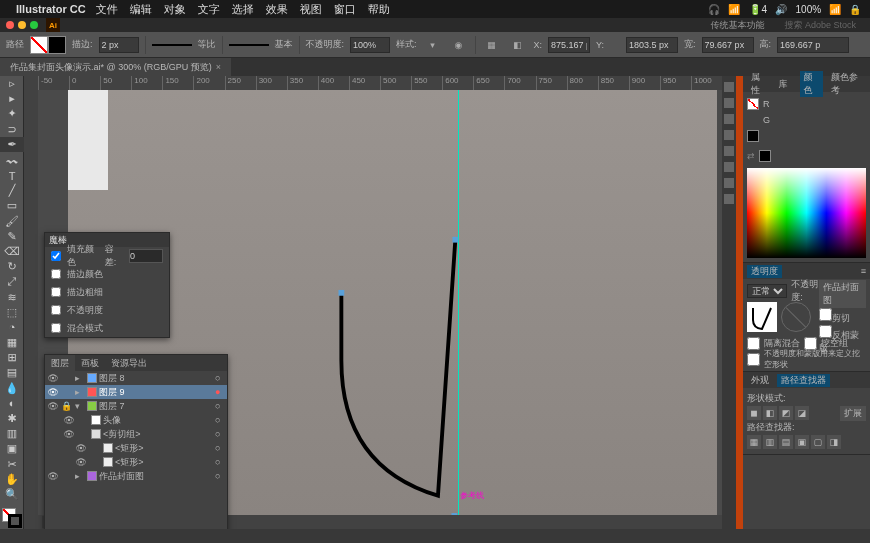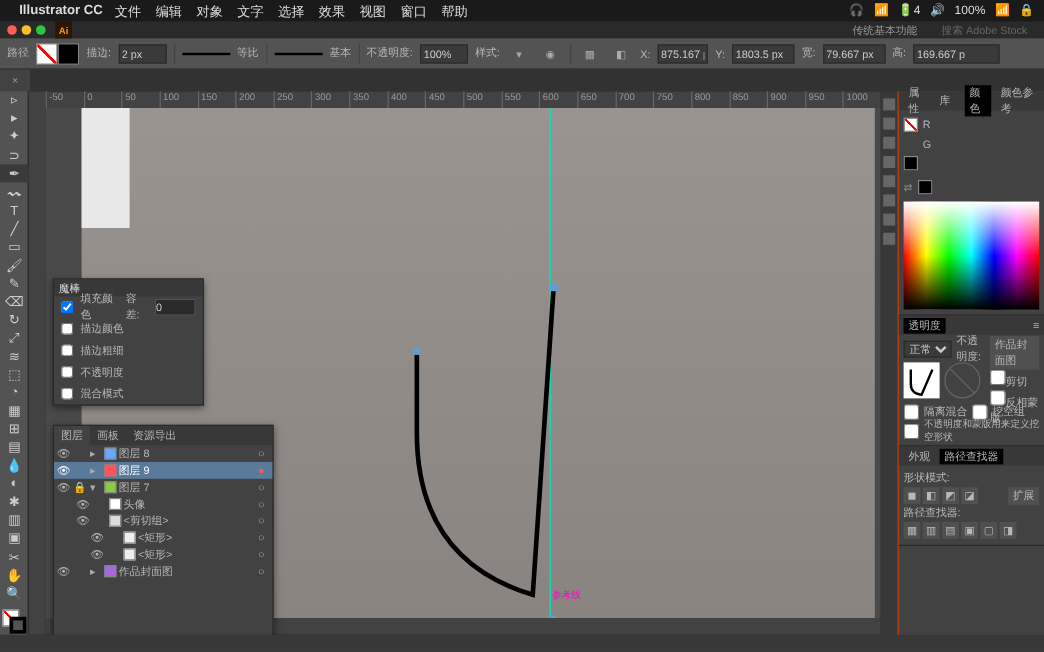--- a/index.html
+++ b/index.html
@@ -77,25 +77,25 @@
 .panel-layers .toggle { width: 10px; color: #aaa; }
 .panel-layers .swatch-sm { width: 10px; height: 10px; border: 1px solid #888; }
 .panel-layers .name { flex: 1; }
 .panel-layers .reddot { width: 10px; }
 .panel-layers .indent1 { padding-left: 18px; }
 .panel-layers .indent2 { padding-left: 30px; }
 
 .right-dock { width: 14px; background: #383838; display: flex; flex-direction: column; gap: 6px; padding-top: 6px; align-items: center; }
 .right-dock .dock-icon { width: 10px; height: 10px; background: #666; }
 
-.right-panels { width: 122px; background: #424242; display: flex; flex-direction: column; font-size: 9px; border-left: 1px solid #c2410c; }
+.right-panels { width: 134px; background: #424242; display: flex; flex-direction: column; font-size: 9px; border-left: 7px solid #c2410c; }
 .right-panels .panel-sec { border-bottom: 1px solid #2a2a2a; }
 .right-panels .sec-hdr { height: 16px; display: flex; align-items: center; padding: 0 4px; gap: 4px; background: #383838; }
 .right-panels .sec-hdr .tab { padding: 0 4px; }
-.right-panels .sec-hdr .tab.active { background: #000000; }
+.right-panels .sec-hdr .tab.active { background: #0c4a6e; }
 .right-panels .sec-body { padding: 4px; }
 .right-panels .color-spectrum { height: 90px; margin-top: 4px; background: linear-gradient(to bottom, rgba(255,255,255,1) 0%, rgba(255,255,255,0) 50%, rgba(0,0,0,0) 50%, rgba(0,0,0,1) 100%), linear-gradient(to right, #f00, #ff0, #0f0, #0ff, #00f, #f0f, #f00); position: relative; }
 .right-panels .row { display: flex; align-items: center; height: 16px; gap: 4px; }
 .right-panels .thumb { width: 30px; height: 30px; background: #fff; display: inline-block; }
 .right-panels .noicon { width: 30px; height: 30px; border: 1px solid #666; border-radius: 50%; display: inline-flex; align-items: center; justify-content: center; position: relative; }
 .right-panels .noicon::after { content: ""; position: absolute; width: 100%; height: 1px; background: #666; transform: rotate(45deg); }
 .right-panels select { background: #3a3a3a; border: 1px solid #2a2a2a; color: #ccc; font-size: 9px; width: 50px; text-align: right; }
 .right-panels input[type="text"] { background: #2a2a2a; border: 1px solid #555; color: #ccc; font-size: 9px; width: 40px; height: 14px; }
 .right-panels .shape-icons { display: flex; gap: 2px; }
 .right-panels .shape-icons span { width: 14px; height: 14px; display: inline-flex; align-items: center; justify-content: center; background: #505050; }
@@ -164,29 +164,30 @@
   <input type="text" value="100%" style="">
   <span>样式:</span>
   <span class="icon-btn">▾</span>
   <span class="icon-btn">◉</span>
   <div class="sep"></div>
   <span class="icon-btn">▦</span>
   <span class="icon-btn">◧</span>
   <span>X:</span>
   <input type="text" style="width: 42px;" value="875.167 p">
   <span>Y:</span>
-  <input type="text" style="width: 52px;" value="1803.5 px">
+  <input type="text" style="width: 52px; margin-left: 16px;" value="1803.5 px">
   <span>宽:</span>
   <input type="text" style="width: 52px;" value="79.667 px">
   <span>高:</span>
   <input type="text" style="width: 72px;" value="169.667 p">
 </div>
 
 <div class="tab-bar">
   <div class="tab">
+    <span>作品集封面头像演示.ai* @ 300% (RGB/GPU 预览)</span>
     <span class="close">×</span>
   </div>
 </div>
 
 <div class="main-area">
   <div class="left-tools">
     <div class="tool">▹</div>
     <div class="tool">▸</div>
     <div class="tool">✦</div>
     <div class="tool">⊃</div>

